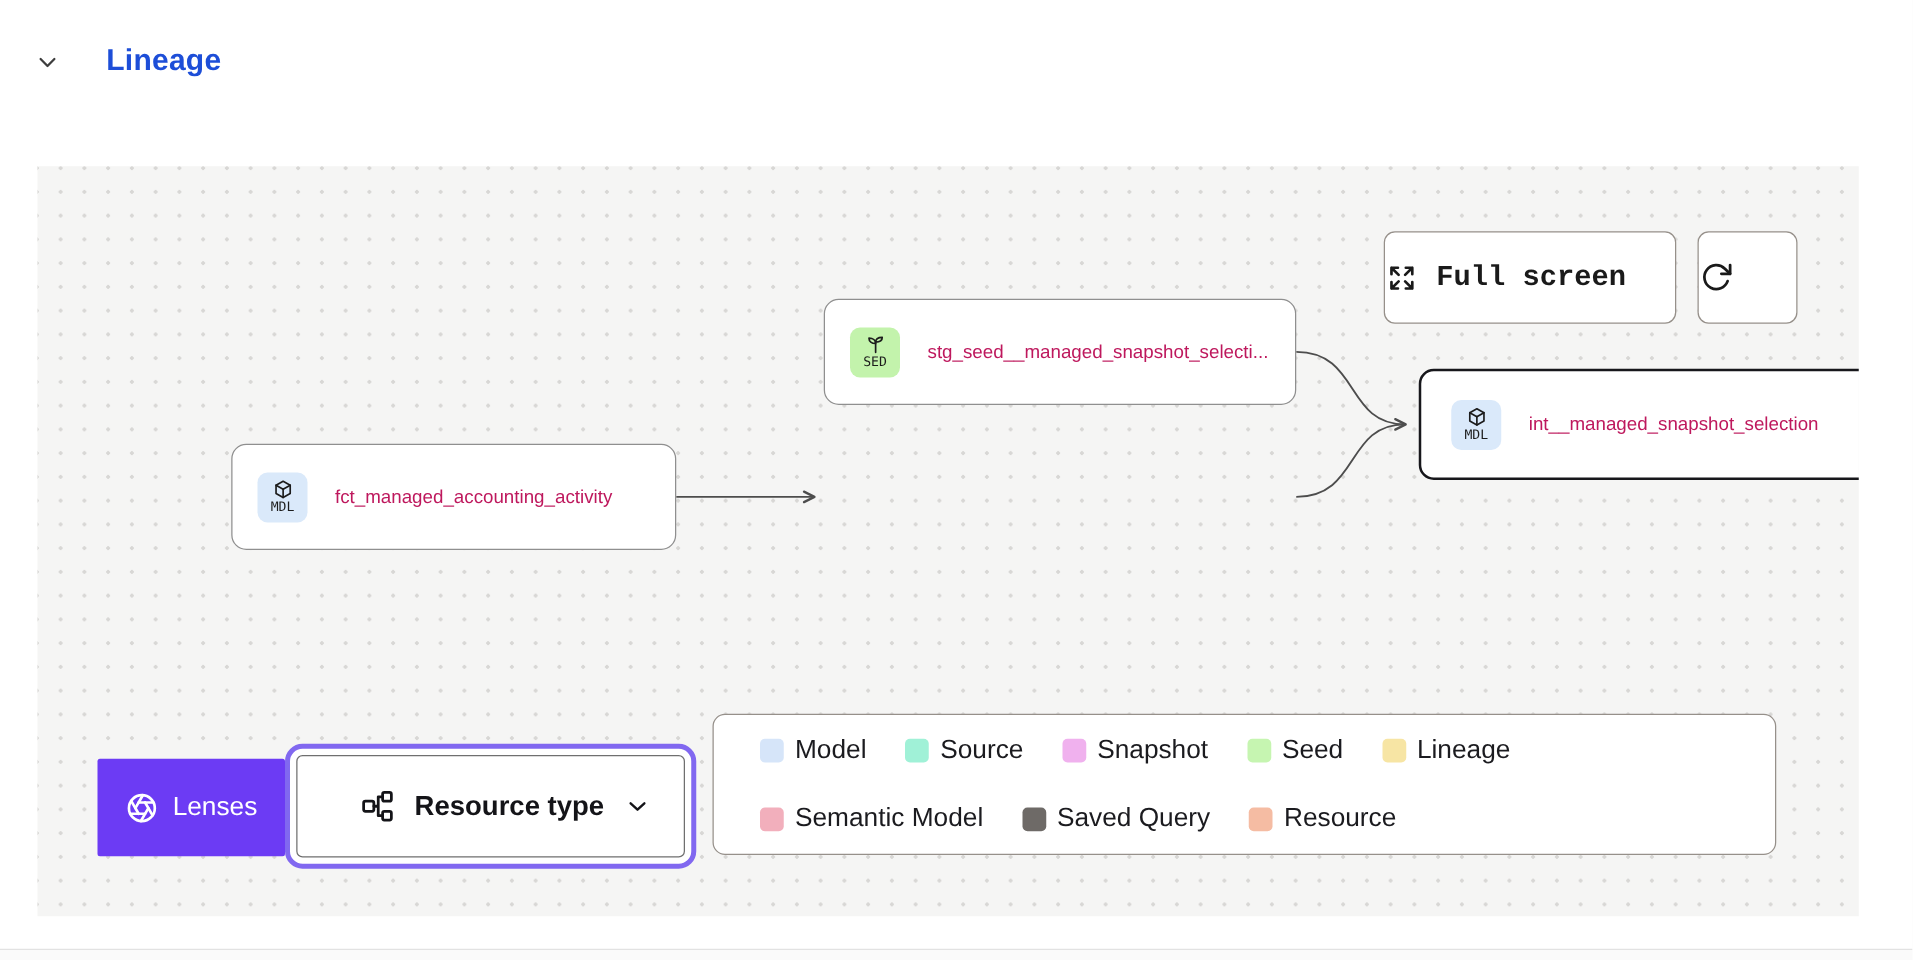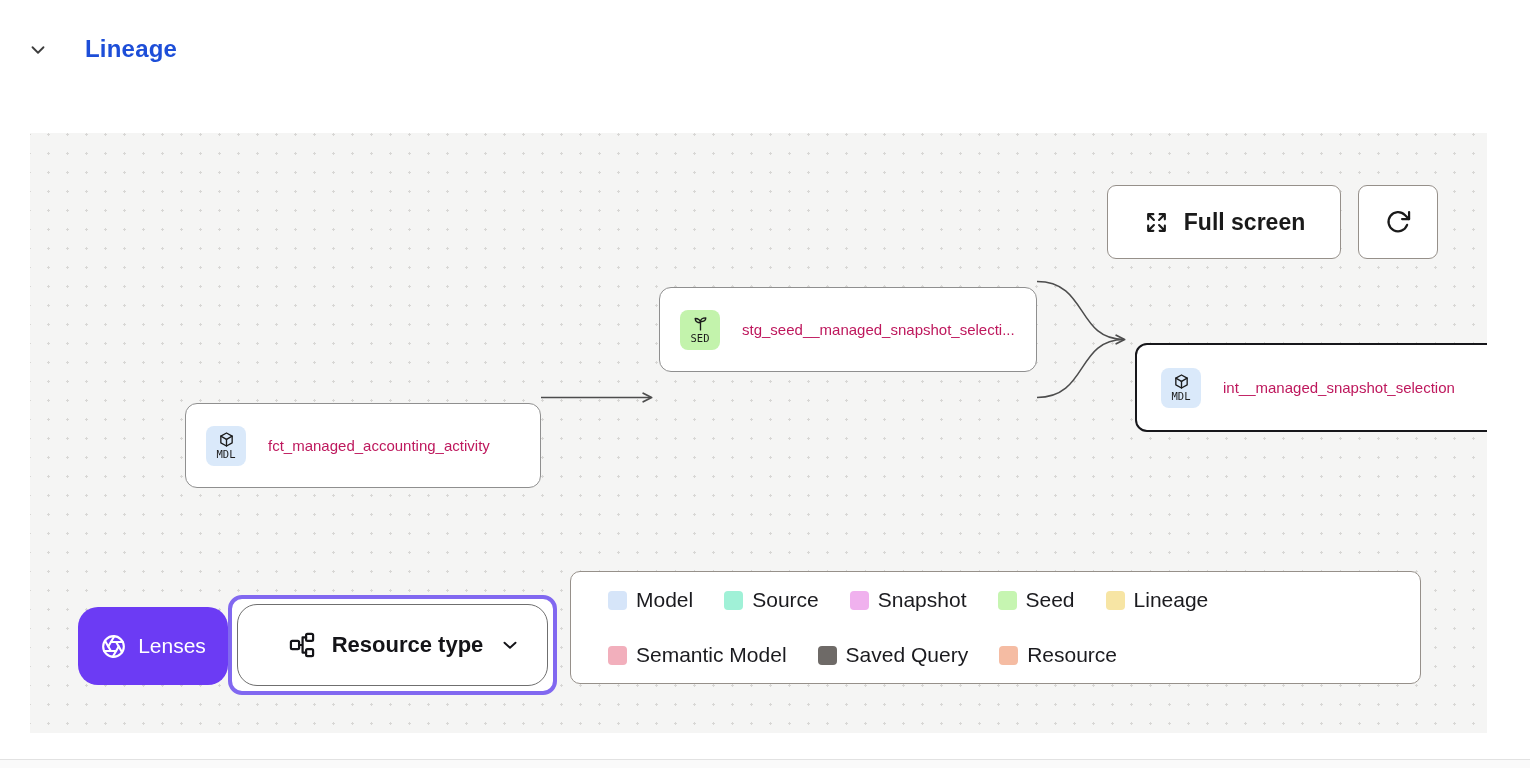--- a/index.html
+++ b/index.html
@@ -30,32 +30,32 @@
     background-image: radial-gradient(circle, #d8d7d5 1.3px, transparent 1.4px);
     background-size: 19px 19px;
     background-position: 9px 11px;
     overflow: hidden;
   }
   .edges-svg { position: absolute; left: 0; top: 0; width: 1457px; height: 600px; }
 
   
   .canvas-btn {
     position: absolute; background: #fff; border: 1.5px solid #96908a;
-    border-radius: 9px; display: flex; align-items: center; justify-content: center;
-    gap: 14px; cursor: pointer; color: #1a1a1a;
+    border-radius: 9px; display: flex; align-items: center; 
+    gap: 14px; cursor: pointer; color: #1a1a1a; font-family: Liberation Mono, monospace;
   }
   .btn-fullscreen { left: 1077px; top: 52px; width: 234px; height: 74px; }
   .btn-refresh    { left: 1328px; top: 52px; width: 80px;  height: 74px; }
   .btn-fullscreen .label { font-size: 23px; font-weight: 600; }
 
   
   .node {
     position: absolute; background: #fff; border: 1px solid #8f8f8f;
     border-radius: 12px; display: flex; align-items: center;
-    padding-left: 20px; gap: 22px; cursor: pointer; margin-top: 48px;
+    padding-left: 20px; gap: 22px; cursor: pointer;
   }
   .node-sed { left: 629px; top: 106px; width: 378px; height: 85px; }
   .node-fct { left: 155px; top: 222px; width: 356px; height: 85px; }
   .node-snp { left: 629px; top: 222px; width: 378px; height: 85px; }
   .node-int { left: 1105px; top: 162px; width: 430px; height: 89px;
               border: 2px solid #17171b; padding-left: 24px; }
   .node-badge {
     width: 40px; height: 40px; border-radius: 8px; flex: none;
     display: flex; flex-direction: column; align-items: center; justify-content: center;
     color: #1c1c1c;
@@ -73,32 +73,32 @@
     display: flex; flex-wrap: wrap; align-content: center;
     column-gap: 26px; row-gap: 23px; padding: 0 30px 0 37px; gap: 31px;
   }
   .legend-item { display: flex; align-items: center; gap: 9px; }
   .legend-swatch { width: 19px; height: 19px; border-radius: 4px; flex: none; }
   .legend-label { font-size: 21px; color: #1b1b1f; white-space: nowrap; }
 
   
   .lenses-btn {
     position: absolute; left: 48px; top: 474px; width: 150px; height: 78px;
-    border-radius: 20px; border: none; color: #fff; cursor: pointer;
+    border-radius: 2px; border: none; color: #fff; cursor: pointer;
     display: flex; align-items: center; justify-content: center; gap: 11px;
     font-size: 21px; font-weight: 500; font-family: "Liberation Sans", sans-serif;
   }
   .resource-dropdown-ring {
     position: absolute; left: 198px; top: 462px; width: 329px; height: 100px;
     border: 4px solid #8168f0; border-radius: 14px; background: #fff;
     display: flex; align-items: center; justify-content: center;
   }
   .resource-dropdown {
     width: 311px; height: 82px; background: #fff; border: 1.5px solid #6f6f6f;
-    border-radius: 20px; display: flex; align-items: center; justify-content: center;
+    border-radius: 5px; display: flex; align-items: center; justify-content: center;
     gap: 16px; cursor: pointer; color: #141418; padding-left: 24px;
   }
   .resource-dropdown .label { font-size: 22px; font-weight: 600; }
 
   
   .bottom-divider {
     position: absolute; left: 0; top: 759px; width: 100%; height: 1px;
     background: #e2e2e2;
   }
   .bottom-strip {

